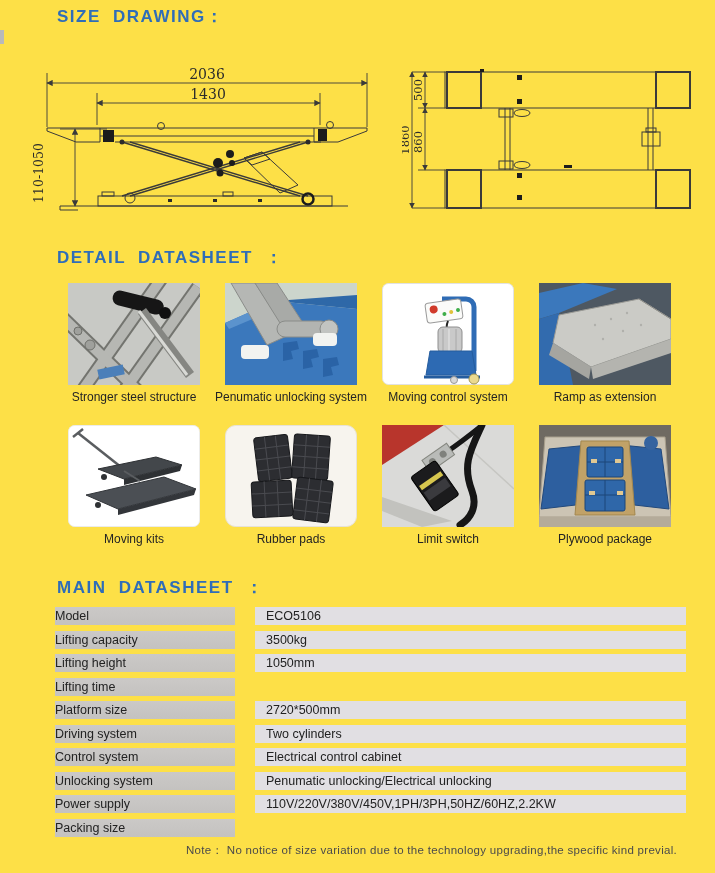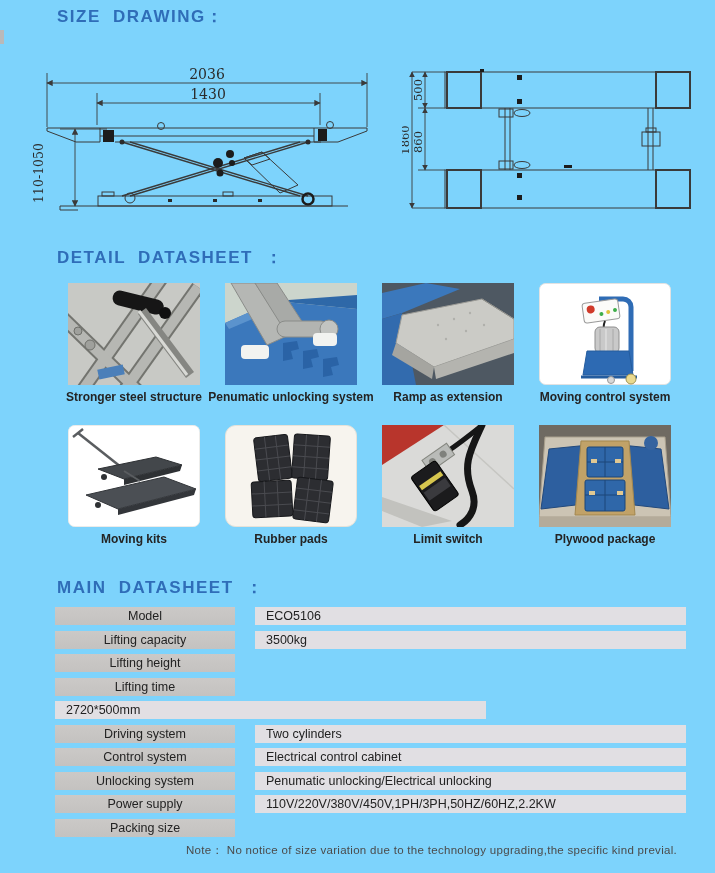--- a/index.html
+++ b/index.html
@@ -1,16 +1,16 @@
 <!DOCTYPE html>
 <html><head>
 <meta charset="utf-8">
 <style>
   html,body{margin:0;padding:0;background:#fff;}
-  #page{position:relative;width:715px;height:873px;background:#7dd3fc;overflow:hidden;
+  #page{position:relative;width:715px;height:873px;background:#fde047;overflow:hidden;
         font-family:"Liberation Sans",sans-serif;}
   .heading{position:absolute;left:57px;font-size:17px;font-weight:bold;color:#2f6db8;
            letter-spacing:1.5px;word-spacing:6px;white-space:nowrap;}
   #h-size{top:5px;}
   #h-detail{top:246px;}
   #h-data{top:576px;}
   .artifact{position:absolute;left:0;top:30px;width:4px;height:14px;background:#b9b9b9;}
   
   .drw{position:absolute;}
   #sideview{left:18px;top:57px;}
@@ -18,25 +18,25 @@
   .ln{stroke:#3a3a3a;stroke-width:1;fill:none;}
   .ln2{stroke:#3a3a3a;stroke-width:2;fill:none;}
   .dimln{stroke:#3a3a3a;stroke-width:0.9;fill:none;}
   .dimtxt{font-family:"DejaVu Serif",serif;fill:#2b2b2b;}
   
   .pics{position:absolute;left:68px;top:283px;display:grid;
         grid-template-columns:repeat(4,132px);column-gap:25px;row-gap:21px;}
   figure{margin:0;width:132px;}
   .ph{width:132px;height:102px;display:block;}
   .cap{display:block;margin:5px -20px 0;width:172px;text-align:center;font-size:12px;
-       font-weight:700;color:#242424;white-space:nowrap;}
+       font-weight:400;color:#242424;white-space:nowrap;}
   
   .table{position:absolute;left:55px;top:607px;}
   .row{display:flex;margin-bottom:5.5px;}
-  .lcell{width:180px;height:18px;line-height:18px;text-align:center;font-size:12.5px;color:#222;
+  .lcell{width:180px;height:18px;line-height:18px;font-size:12.5px;color:#222;
          background:linear-gradient(180deg,#cbc9c7,#c4c2c0);margin-right:20px;}
   .vcell{width:420px;height:18px;line-height:18px;font-size:12.5px;color:#222;
          background:#e1dfe3;padding-left:11px;}
   .note{position:absolute;left:186px;top:843px;font-size:11.5px;color:#4b4b4b;
         letter-spacing:0.3px;white-space:nowrap;}
 </style>
 </head>
 <body>
 
 <div id="page">
@@ -216,20 +216,44 @@
           <polygon points="58,60 72,58 74,66 66,68 68,76 58,78"></polygon>
           <polygon points="78,68 92,66 94,74 86,76 88,84 78,86"></polygon>
           <polygon points="98,76 112,74 114,82 106,84 108,92 98,94"></polygon>
         </g>
       </svg>
       <figcaption class="cap">Penumatic unlocking system</figcaption>
     </figure>
 
     <figure>
       <svg class="ph" viewBox="0 0 132 102">
+        <rect x="0.5" y="0.5" width="131" height="101" rx="6" fill="#ffffff" stroke="#e2e2e2"></rect>
+        <path d="M60,16 h24 a8,8 0 0 1 8,8 v64" fill="none" stroke="#2f6cb5" stroke-width="5"></path>
+        <g transform="rotate(-8 62 28)">
+          <rect x="44" y="18" width="36" height="20" rx="3" fill="#fbfbf9" stroke="#9a9a9a"></rect>
+          <circle cx="52" cy="25" r="4" fill="#d03a2a"></circle>
+          <circle cx="62" cy="31" r="2" fill="#3fae4a"></circle>
+            <circle cx="69" cy="30" r="2" fill="#e0c23a"></circle>
+          <circle cx="76" cy="29" r="2" fill="#3fae4a"></circle>
+        </g>
+        <path d="M66,38 c-4,10 2,14 6,20" stroke="#222" stroke-width="2" fill="none"></path>
+        <rect x="56" y="44" width="24" height="26" rx="5" fill="#c9c9c9" stroke="#8f8f8f"></rect>
+        <line x1="61" y1="46" x2="61" y2="68" stroke="#a8a8a8"></line>
+        <line x1="67" y1="46" x2="67" y2="68" stroke="#e8e8e8"></line>
+        <line x1="74" y1="46" x2="74" y2="68" stroke="#a8a8a8"></line>
+        <polygon points="48,68 90,68 94,92 44,92" fill="#2d6ab3" stroke="#245c9e"></polygon>
+        <line x1="42" y1="94" x2="98" y2="94" stroke="#245c9e" stroke-width="3"></line>
+        <circle cx="92" cy="96" r="5" fill="#ead98e" stroke="#a09454"></circle>
+        <circle cx="72" cy="97" r="3.5" fill="#d8d8d8" stroke="#999999"></circle>
+      </svg>
+      <figcaption class="cap">Moving control system</figcaption>
+    </figure>
+
+    <figure>
+      <svg class="ph" viewBox="0 0 132 102">
         <rect width="132" height="102" fill="#4e5862"></rect>
         <polygon points="0,10 44,0 78,6 20,30 0,36" fill="#3b78bc"></polygon>
         <polygon points="0,36 20,30 34,102 0,102" fill="#326bae"></polygon>
         <polygon points="20,32 100,16 132,36 132,56 52,84 14,60" fill="#cbcbc6" stroke="#9a9a95"></polygon>
         <polygon points="14,60 52,84 50,96 10,72" fill="#a5a5a0"></polygon>
         <polygon points="52,84 132,56 132,70 54,96" fill="#b4b4af"></polygon>
         <line x1="100" y1="16" x2="132" y2="36" stroke="#8f8f8a"></line>
         <g fill="#b0b0ab">
           <circle cx="56" cy="42" r="1.2"></circle>
             <circle cx="72" cy="36" r="1.2"></circle>
@@ -237,44 +261,20 @@
           <circle cx="64" cy="56" r="1.2"></circle>
             <circle cx="84" cy="48" r="1.2"></circle>
             <circle cx="102" cy="42" r="1.2"></circle>
         </g>
       </svg>
       <figcaption class="cap">Ramp as extension</figcaption>
     </figure>
 
     <figure>
       <svg class="ph" viewBox="0 0 132 102">
-        <rect x="0.5" y="0.5" width="131" height="101" rx="6" fill="#ffffff" stroke="#e2e2e2"></rect>
-        <path d="M60,16 h24 a8,8 0 0 1 8,8 v64" fill="none" stroke="#2f6cb5" stroke-width="5"></path>
-        <g transform="rotate(-8 62 28)">
-          <rect x="44" y="18" width="36" height="20" rx="3" fill="#fbfbf9" stroke="#9a9a9a"></rect>
-          <circle cx="52" cy="25" r="4" fill="#d03a2a"></circle>
-          <circle cx="62" cy="31" r="2" fill="#3fae4a"></circle>
-            <circle cx="69" cy="30" r="2" fill="#e0c23a"></circle>
-          <circle cx="76" cy="29" r="2" fill="#3fae4a"></circle>
-        </g>
-        <path d="M66,38 c-4,10 2,14 6,20" stroke="#222" stroke-width="2" fill="none"></path>
-        <rect x="56" y="44" width="24" height="26" rx="5" fill="#c9c9c9" stroke="#8f8f8f"></rect>
-        <line x1="61" y1="46" x2="61" y2="68" stroke="#a8a8a8"></line>
-        <line x1="67" y1="46" x2="67" y2="68" stroke="#e8e8e8"></line>
-        <line x1="74" y1="46" x2="74" y2="68" stroke="#a8a8a8"></line>
-        <polygon points="48,68 90,68 94,92 44,92" fill="#2d6ab3" stroke="#245c9e"></polygon>
-        <line x1="42" y1="94" x2="98" y2="94" stroke="#245c9e" stroke-width="3"></line>
-        <circle cx="92" cy="96" r="5" fill="#ead98e" stroke="#a09454"></circle>
-        <circle cx="72" cy="97" r="3.5" fill="#d8d8d8" stroke="#999999"></circle>
-      </svg>
-      <figcaption class="cap">Moving control system</figcaption>
-    </figure>
-
-    <figure>
-      <svg class="ph" viewBox="0 0 132 102">
         <rect x="0.5" y="0.5" width="131" height="101" rx="6" fill="#ffffff" stroke="#ececea"></rect>
         <line x1="10" y1="8" x2="58" y2="46" stroke="#5a5d60" stroke-width="2.5"></line>
         <line x1="5" y1="12" x2="15" y2="4" stroke="#5a5d60" stroke-width="2.5"></line>
         <polygon points="30,44 88,32 114,40 56,54" fill="#43474b" stroke="#2e3134"></polygon>
         <polygon points="56,54 114,40 112,46 56,60" fill="#2e3134"></polygon>
         <circle cx="36" cy="52" r="3" fill="#2e3134"></circle>
         <line x1="56" y1="46" x2="72" y2="56" stroke="#5a5d60" stroke-width="2"></line>
         <polygon points="18,70 96,52 128,64 50,84" fill="#4b4f54" stroke="#33363a"></polygon>
         <polygon points="50,84 128,64 126,70 50,90" fill="#33363a"></polygon>
         <circle cx="30" cy="80" r="3" fill="#2e3134"></circle>
@@ -387,25 +387,27 @@
     <div class="row">
       <div class="lcell">Model</div>
       <div class="vcell">ECO5106</div>
     </div>
     <div class="row">
       <div class="lcell">Lifting capacity</div>
       <div class="vcell">3500kg</div>
     </div>
     <div class="row">
       <div class="lcell">Lifting height</div>
+      <div class="vcell">1050mm</div>
     </div>
     <div class="row">
       <div class="lcell">Lifting time</div>
     </div>
     <div class="row">
+      <div class="lcell">Platform size</div>
       <div class="vcell">2720*500mm</div>
     </div>
     <div class="row">
       <div class="lcell">Driving system</div>
       <div class="vcell">Two cylinders</div>
     </div>
     <div class="row">
       <div class="lcell">Control system</div>
       <div class="vcell">Electrical control cabinet</div>
     </div>

